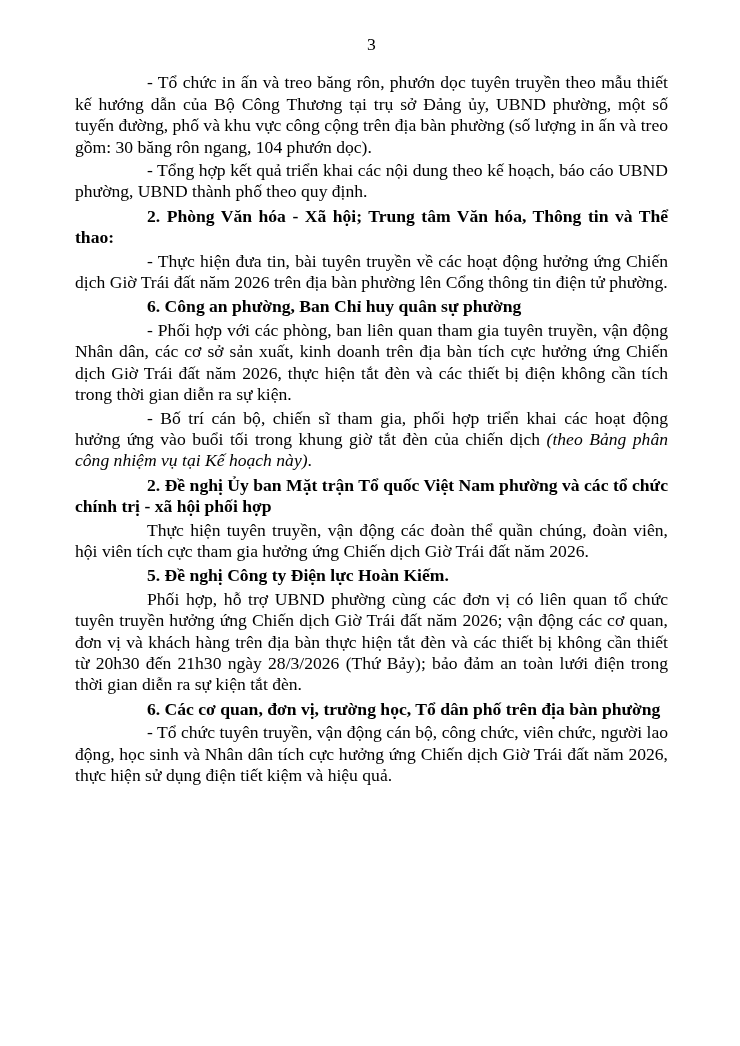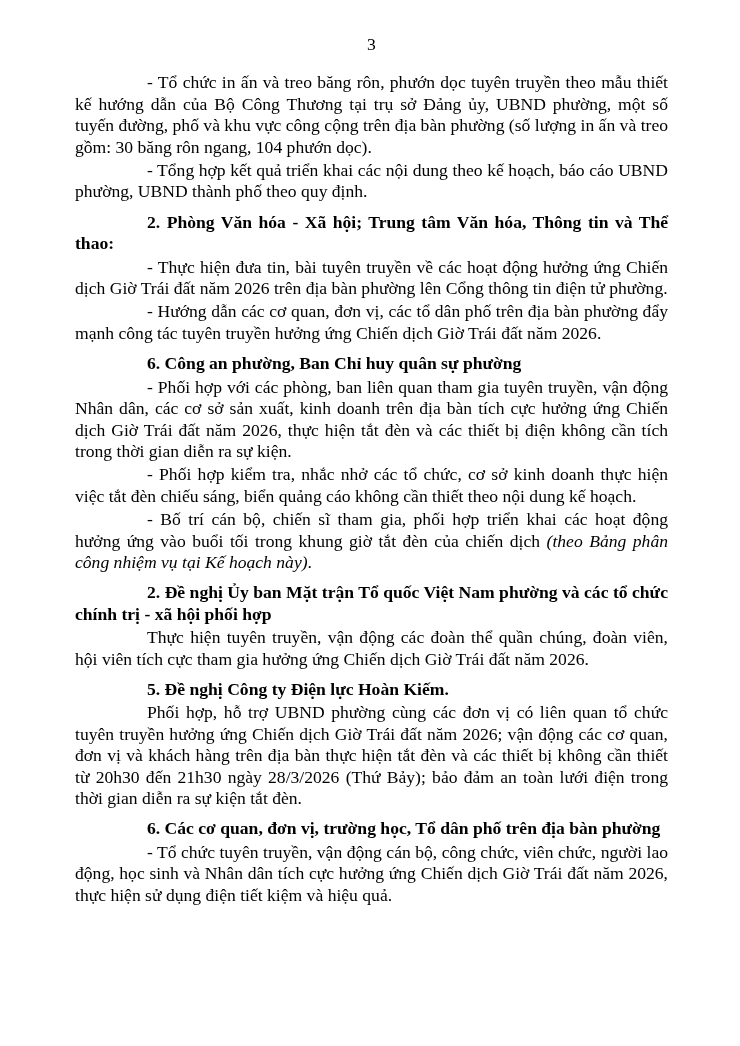--- a/index.html
+++ b/index.html
@@ -24,41 +24,39 @@
     text-align: center;
     margin: 0 0 17px 0;
   }
   .doc p {
     margin: 2px 0 0 0;
     text-align: justify;
     text-indent: 72px;
   }
   .doc p.heading {
     font-weight: bold;
-    margin-top: 9px;
+    margin-top: 3px;
   }
   .it {
     font-style: italic;
   }
 </style>
 </head>
 <body>
 
 <div class="page">
   <div class="page-number">3</div>
 
   <div class="doc">
     <p>- Tổ chức in ấn và treo băng rôn, phướn dọc tuyên truyền theo mẫu thiết kế hướng dẫn của Bộ Công Thương tại trụ sở Đảng ủy, UBND phường, một số tuyến đường, phố và khu vực công cộng trên địa bàn phường (số lượng in ấn và treo gồm: 30 băng rôn ngang, 104 phướn dọc).</p>
     <p>- Tổng hợp kết quả triển khai các nội dung theo kế hoạch, báo cáo UBND phường, UBND thành phố theo quy định.</p>
     <p class="heading">2. Phòng Văn hóa - Xã hội; Trung tâm Văn hóa, Thông tin và Thể thao:</p>
     <p>- Thực hiện đưa tin, bài tuyên truyền về các hoạt động hưởng ứng Chiến dịch Giờ Trái đất năm 2026 trên địa bàn phường lên Cổng thông tin điện tử phường.</p>
-    <p>- Hướng dẫn các cơ quan, đơn vị, các tổ dân phố trên địa bàn phường đẩy mạnh công tác tuyên truyền hưởng ứng Chiến dịch Giờ Trái đất năm 2026.</p>
     <p class="heading">6. Công an phường, Ban Chỉ huy quân sự phường</p>
     <p>- Phối hợp với các phòng, ban liên quan tham gia tuyên truyền, vận động Nhân dân, các cơ sở sản xuất, kinh doanh trên địa bàn tích cực hưởng ứng Chiến dịch Giờ Trái đất năm 2026, thực hiện tắt đèn và các thiết bị điện không cần tích trong thời gian diễn ra sự kiện.</p>
-    <p>- Phối hợp kiểm tra, nhắc nhở các tổ chức, cơ sở kinh doanh thực hiện việc tắt đèn chiếu sáng, biển quảng cáo không cần thiết theo nội dung kế hoạch.</p>
     <p><span>- Bố trí cán bộ, chiến sĩ tham gia, phối hợp triển khai các hoạt động hưởng ứng vào buổi tối trong khung giờ tắt đèn của chiến dịch </span><span class="it">(theo Bảng phân công nhiệm vụ tại Kế hoạch này)</span><span>.</span></p>
     <p class="heading">2. Đề nghị Ủy ban Mặt trận Tổ quốc Việt Nam phường và các tổ chức chính trị - xã hội phối hợp</p>
     <p>Thực hiện tuyên truyền, vận động các đoàn thể quần chúng, đoàn viên, hội viên tích cực tham gia hưởng ứng Chiến dịch Giờ Trái đất năm 2026.</p>
     <p class="heading">5. Đề nghị Công ty Điện lực Hoàn Kiếm.</p>
     <p>Phối hợp, hỗ trợ UBND phường cùng các đơn vị có liên quan tổ chức tuyên truyền hưởng ứng Chiến dịch Giờ Trái đất năm 2026; vận động các cơ quan, đơn vị và khách hàng trên địa bàn thực hiện tắt đèn và các thiết bị không cần thiết từ 20h30 đến 21h30 ngày 28/3/2026 (Thứ Bảy); bảo đảm an toàn lưới điện trong thời gian diễn ra sự kiện tắt đèn.</p>
     <p class="heading">6. Các cơ quan, đơn vị, trường học, Tổ dân phố trên địa bàn phường</p>
     <p>- Tổ chức tuyên truyền, vận động cán bộ, công chức, viên chức, người lao động, học sinh và Nhân dân tích cực hưởng ứng Chiến dịch Giờ Trái đất năm 2026, thực hiện sử dụng điện tiết kiệm và hiệu quả.</p>
   </div>
 </div>
 

